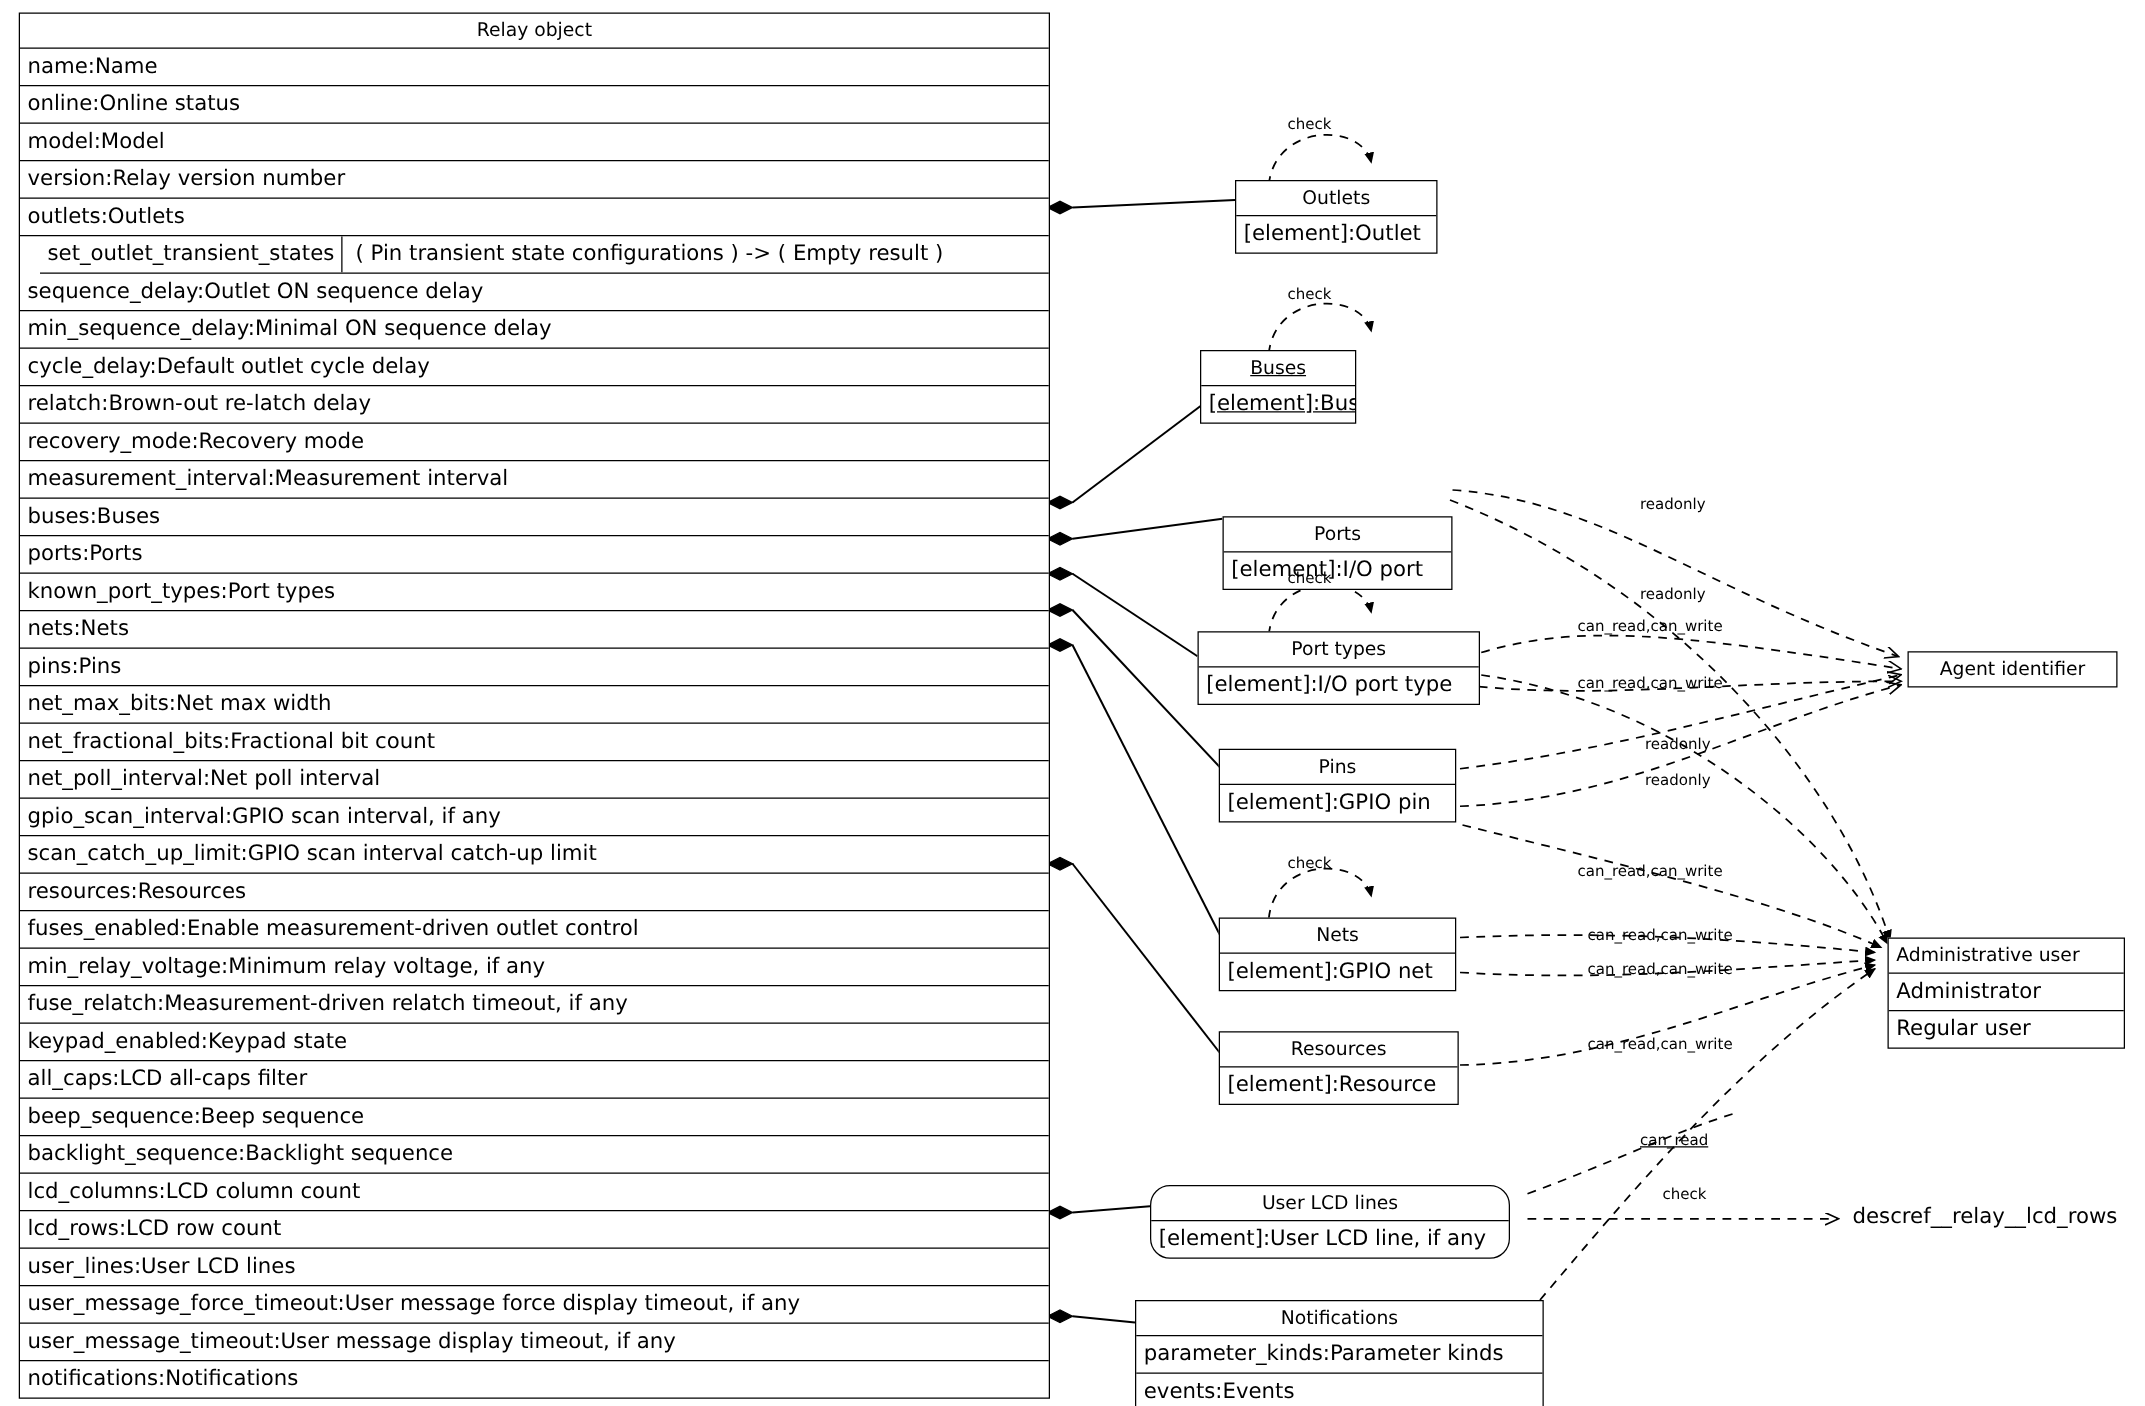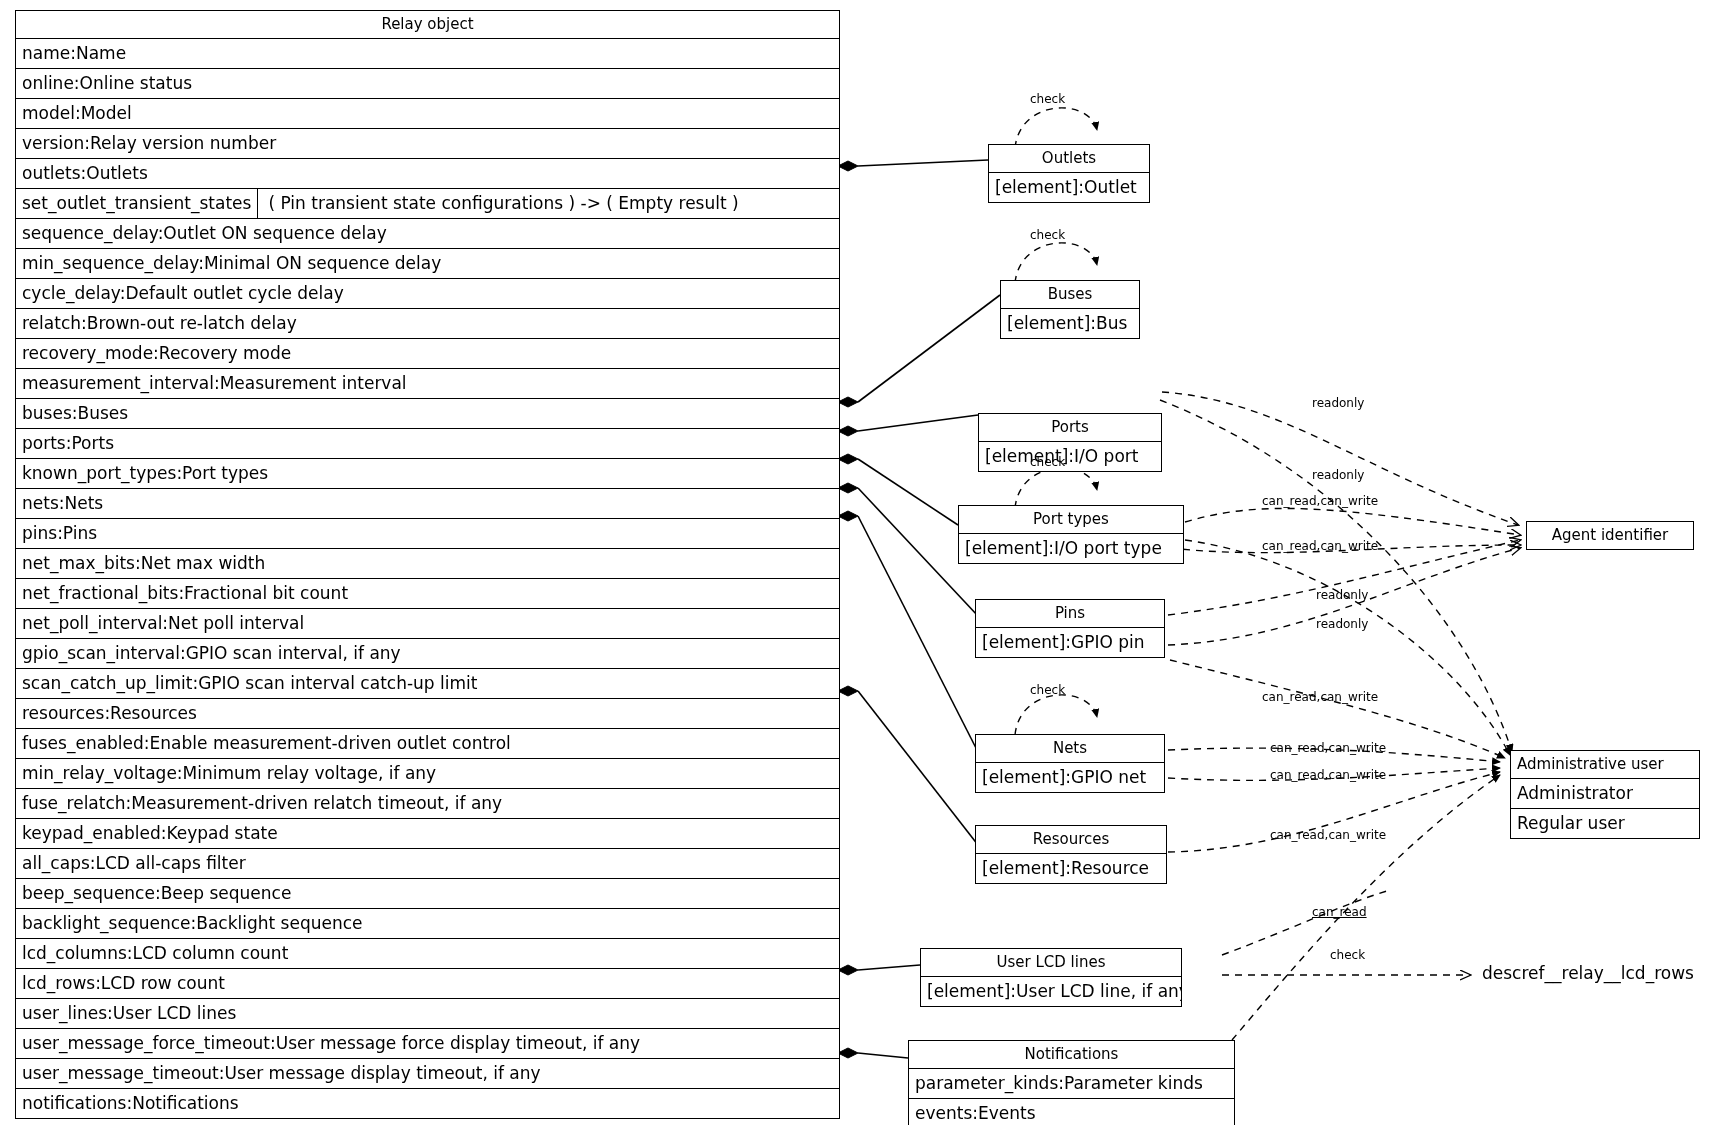--- a/index.html
+++ b/index.html
@@ -56,20 +56,21 @@
   .uml-box.main .uml-row {
     border-bottom: 1px solid #000;
   }
   .uml-box.main .uml-row.last {
     border-bottom: none;
   }
   .method-row {
     display: flex;
     align-items: stretch;
     padding: 0;
+    margin-left: 16px;
   }
   .method-name {
     padding: 4px 6px 5px 6px;
     border-right: 1px solid #000;
     white-space: nowrap;
   }
   .method-sig {
     padding: 4px 6px 5px 10px;
     white-space: nowrap;
   }
@@ -205,21 +206,21 @@
     <div class="uml-row">user_message_force_timeout:User message force display timeout, if any</div>
     <div class="uml-row">user_message_timeout:User message display timeout, if any</div>
     <div class="uml-row last">notifications:Notifications</div>
   </div>
 
   <div class="uml-box" style="left:988px; top:144px; width:162px;">
     <div class="uml-title">Outlets</div>
     <div class="uml-row">[element]:Outlet</div>
   </div>
 
-  <div class="uml-box" style="left:1000px; top:280px; width:140px;">
+  <div class="uml-box" style="left:960px; top:280px; width:125px;text-decoration:underline;">
     <div class="uml-title">Buses</div>
     <div class="uml-row">[element]:Bus</div>
   </div>
 
   <div class="uml-box" style="left:978px; top:373px; width:184px;margin-top:40px;">
     <div class="uml-title">Ports</div>
     <div class="uml-row">[element]:I/O port</div>
   </div>
 
   <div class="uml-box" style="left:958px; top:505px; width:226px;">
@@ -235,21 +236,21 @@
   <div class="uml-box" style="left:975px; top:734px; width:190px;">
     <div class="uml-title">Nets</div>
     <div class="uml-row">[element]:GPIO net</div>
   </div>
 
   <div class="uml-box" style="left:975px; top:825px; width:192px;">
     <div class="uml-title">Resources</div>
     <div class="uml-row">[element]:Resource</div>
   </div>
 
-  <div class="uml-box" style="left:920px; top:948px; width:262px;">
+  <div class="uml-box" style="left:920px; top:948px; width:288px;border-radius:16px;">
     <div class="uml-title">User LCD lines</div>
     <div class="uml-row">[element]:User LCD line, if any</div>
   </div>
 
   <div class="uml-box" style="left:908px; top:1040px; width:327px;">
     <div class="uml-title">Notifications</div>
     <div class="uml-row">parameter_kinds:Parameter kinds</div>
     <div class="uml-row">events:Events</div>
   </div>
 

